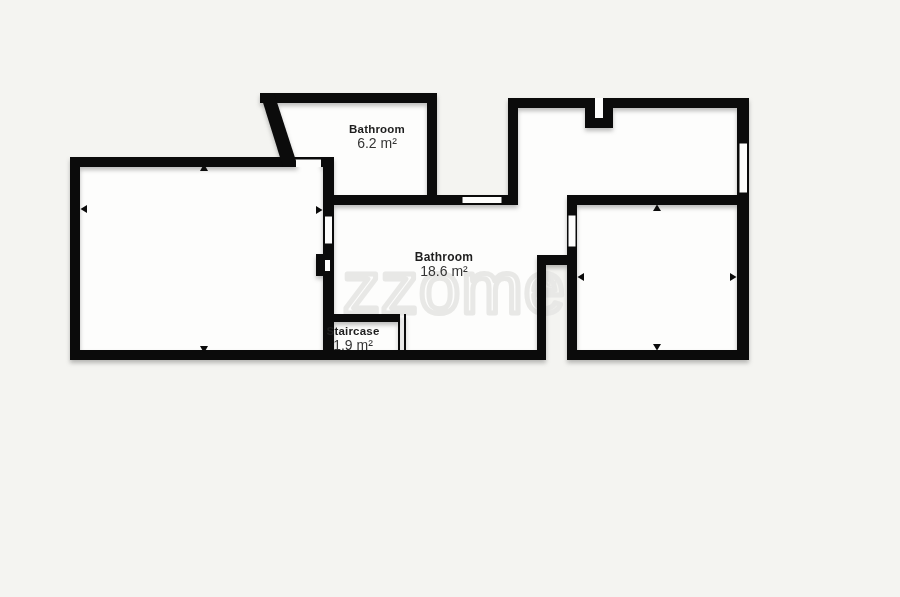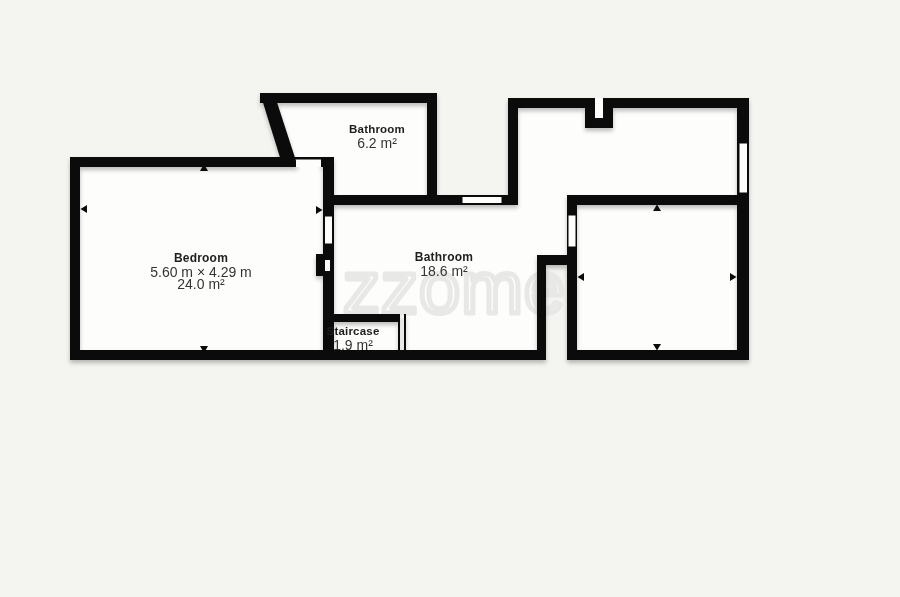--- a/index.html
+++ b/index.html
@@ -102,25 +102,20 @@
       <polygon points="584,273 584,281 577.5,277"></polygon>
       <polygon points="730,273 730,281 736.5,277"></polygon>
     </g>
   </svg>
 
   <div class="room-label" style="left:377px;top:135px">
     <span class="room-name small-name">Bathroom</span>
     <span class="room-sub">6.2 m²</span>
   </div>
 
-  <div class="room-label" style="left:201px;top:270px">
-    <span class="room-name">Bedroom</span>
-    <span class="room-sub">5.60 m × 4.29 m</span>
-    <span class="room-sub">24.0 m²</span>
-  </div>
 
   <div class="room-label" style="left:444px;top:263px">
     <span class="room-name">Bathroom</span>
     <span class="room-sub">18.6 m²</span>
   </div>
 
   <div class="room-label" style="left:353px;top:337px">
     <span class="room-name small-name">Staircase</span>
     <span class="room-sub">1.9 m²</span>
   </div>

